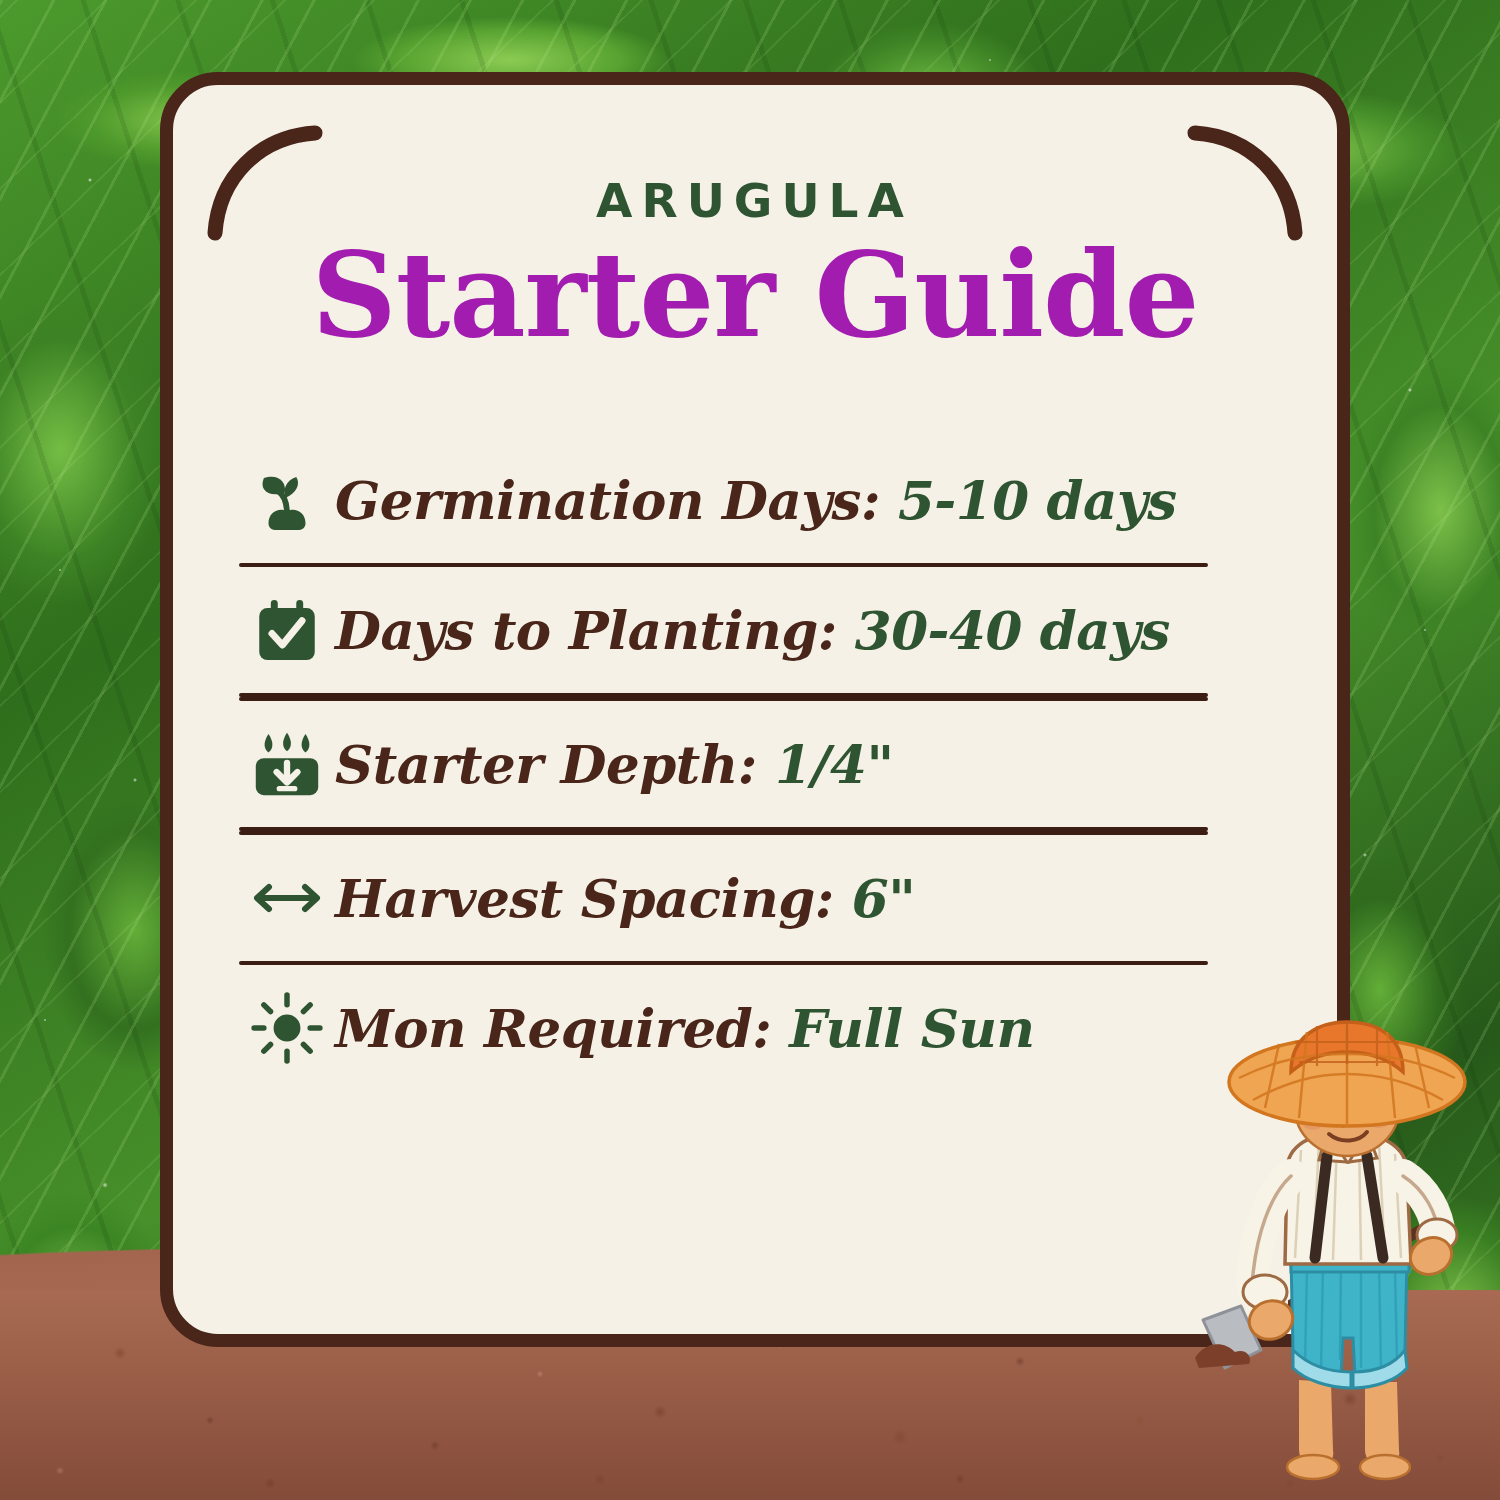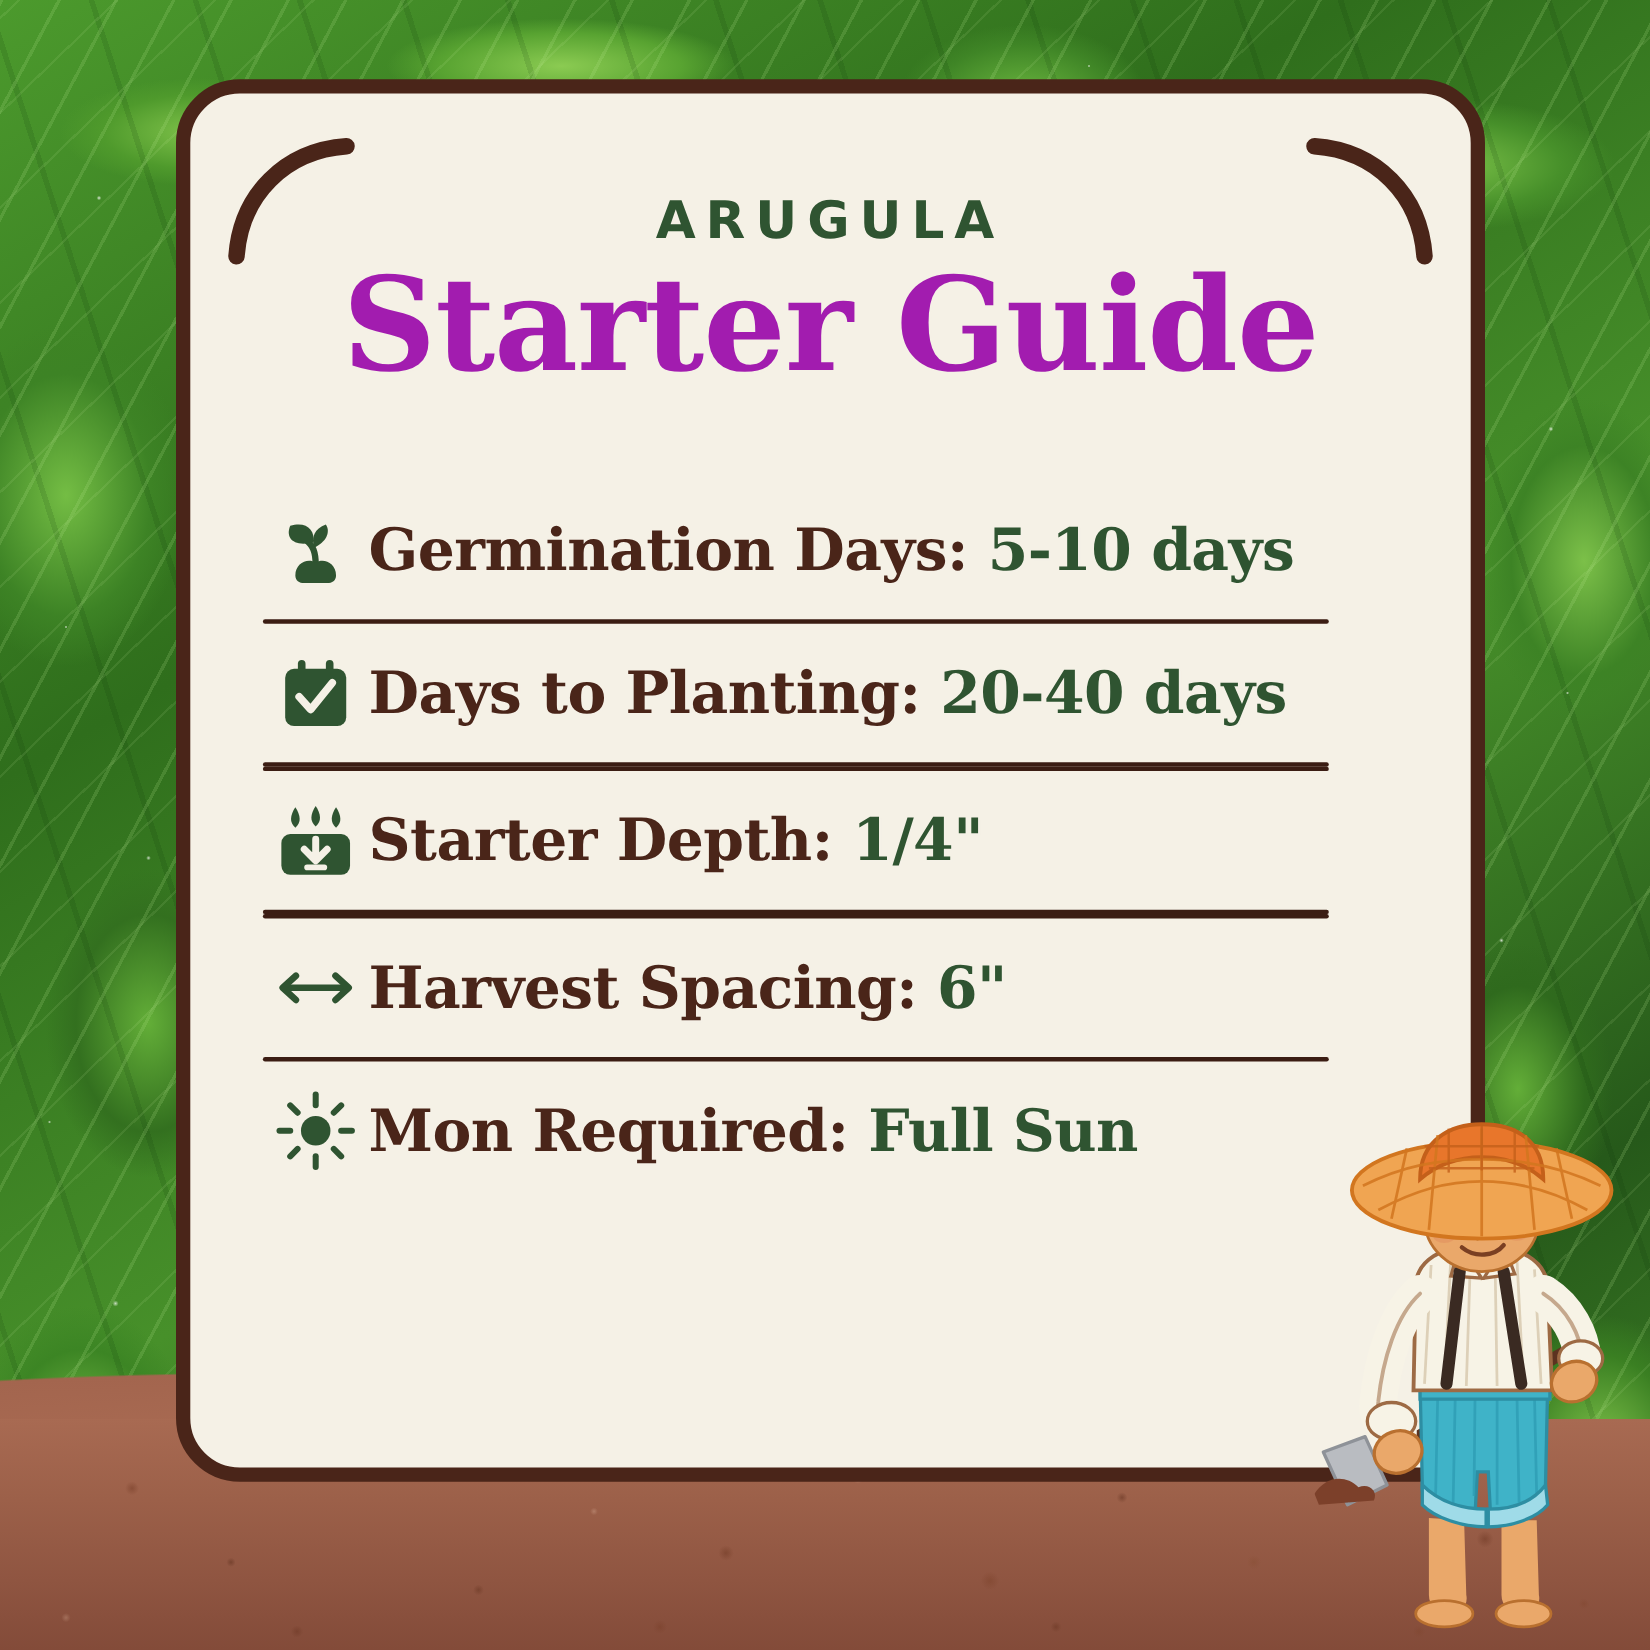--- a/index.html
+++ b/index.html
@@ -93,21 +93,21 @@
 
   .eyebrow{position:absolute;top:88px;left:0;right:1px;text-align:center;
     font-family:"DejaVu Sans", sans-serif;font-weight:700;font-size:47px;
     letter-spacing:9px;color:#2f5431;}
   .title{position:absolute;top:140px;left:0;right:0;text-align:center;
     font-family:"DejaVu Serif", serif;font-weight:700;font-size:118px;
     color:#a21caf;letter-spacing:-1px;
     text-shadow:2px 2px 0 rgba(245,241,230,.9);}
 
   
-  .rows{position:absolute;left:52px;right:67px;top:352px;}
+  .rows{position:absolute;left:52px;right:67px;top:352px;font-style:italic;}
   .row{display:flex;align-items:center;height:126px;padding-left:14px;box-sizing:border-box;}
   .icon{width:96px;flex:0 0 96px;display:flex;align-items:center;justify-content:center;}
   .icon svg{display:block;}
   .row-text{font-family:"DejaVu Serif", serif;font-weight:700;font-size:53px;
     color:#4a2519;white-space:nowrap;letter-spacing:-.5px;
     text-shadow:2px 2px 0 rgba(245,241,230,.85);}
   .row-text .val{color:#2f5431;}
   .divider{height:4px;background:#3b1d13;border-radius:2px;margin-left:14px;
     width:calc(100% - 76px);}
 
@@ -160,21 +160,21 @@
 
       <div class="row">
         <span class="icon">
           <svg width="74" height="74" viewBox="0 0 64 64">
             <rect x="18" y="6" width="6" height="12" rx="3" fill="#2f5431"></rect>
             <rect x="40" y="6" width="6" height="12" rx="3" fill="#2f5431"></rect>
             <rect x="8" y="13" width="48" height="45" rx="7" fill="#2f5431"></rect>
             <path d="M19 35 L28 45 L45 24" stroke="#f5f1e6" stroke-width="6" fill="none" stroke-linecap="round" stroke-linejoin="round"></path>
           </svg>
         </span>
-        <span class="row-text"><span>Days to Planting: </span><span class="val">20-40 days</span></span>
+        <span class="row-text"><span>Days to Planting: </span><span class="val">30-40 days</span></span>
       </div>
       <div class="divider"></div>
 
       <div class="divider"></div>
 
       <div class="row">
         <span class="icon">
           <svg width="74" height="74" viewBox="0 0 64 64">
             <path d="M16 6 C20 12 21 18 16 22 C11 18 12 12 16 6 Z" fill="#2f5431"></path>
             <path d="M32 5 C36 11 37 17 32 21 C27 17 28 11 32 5 Z" fill="#2f5431"></path>

